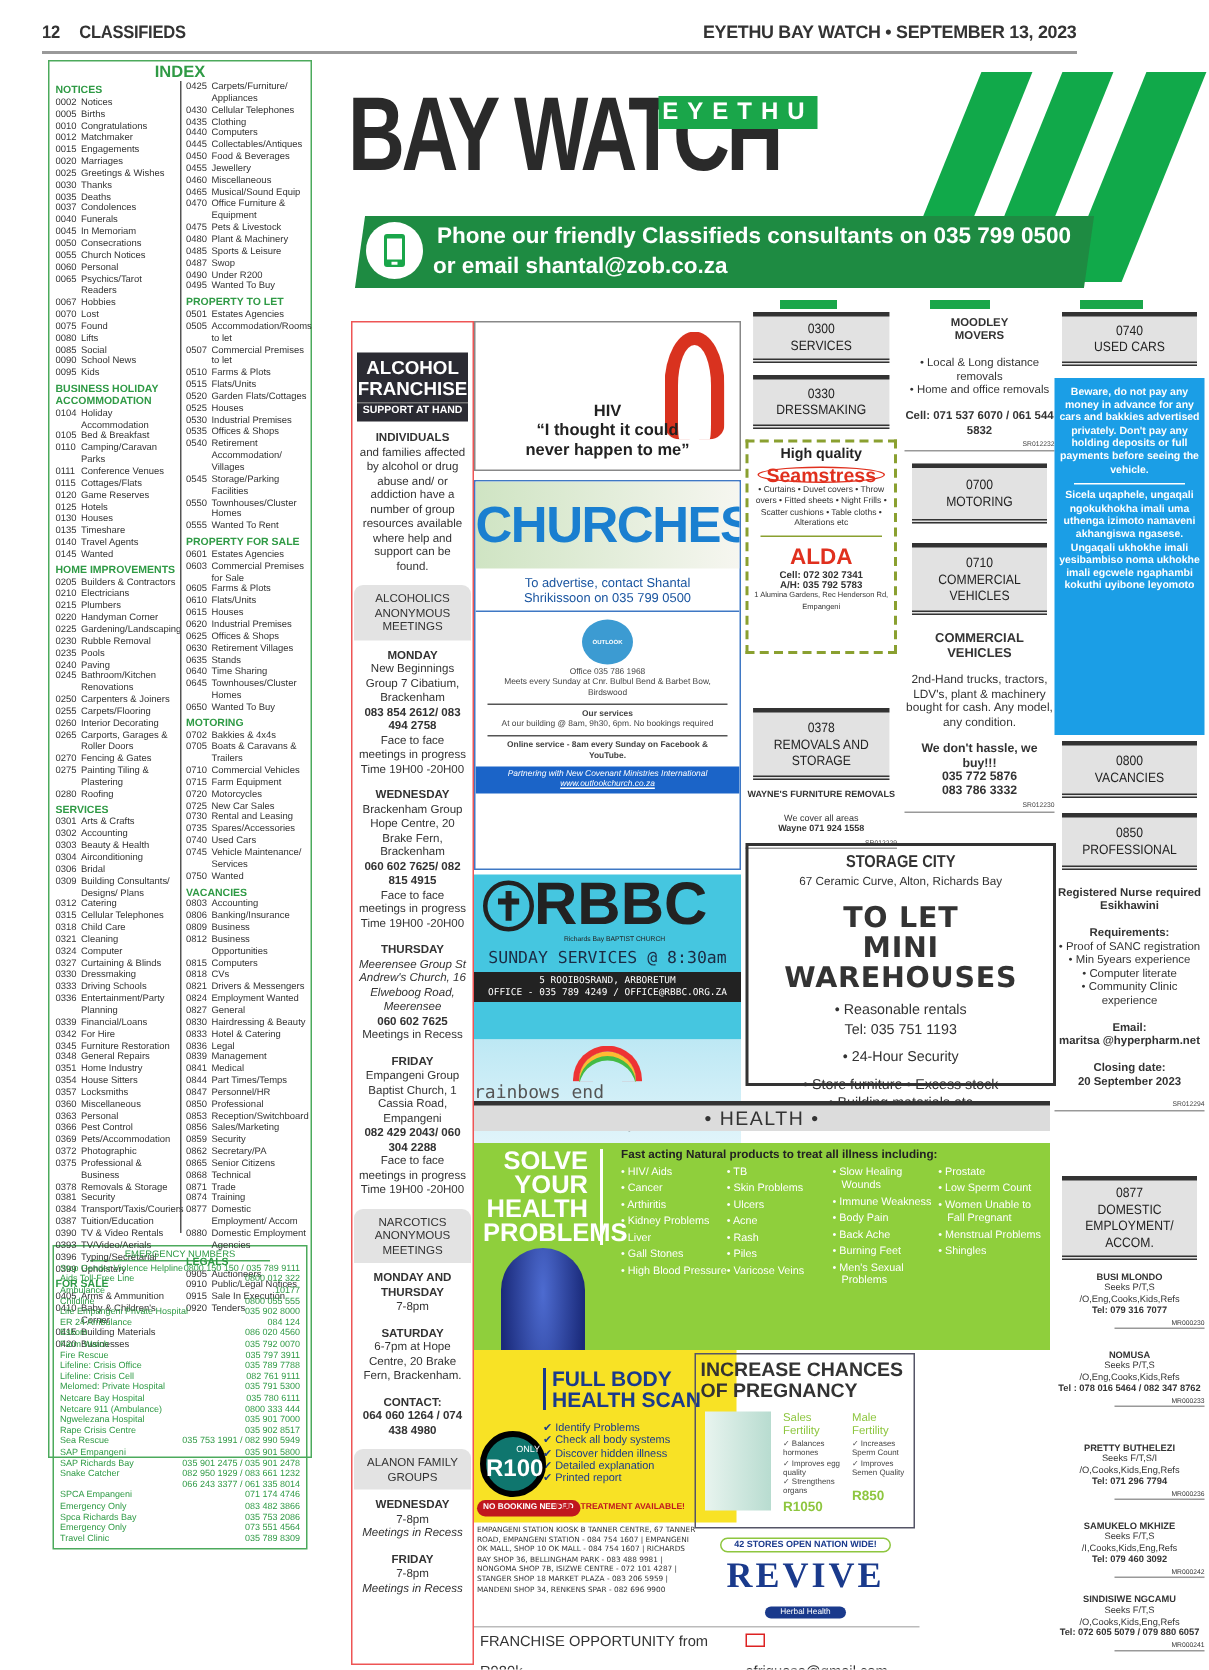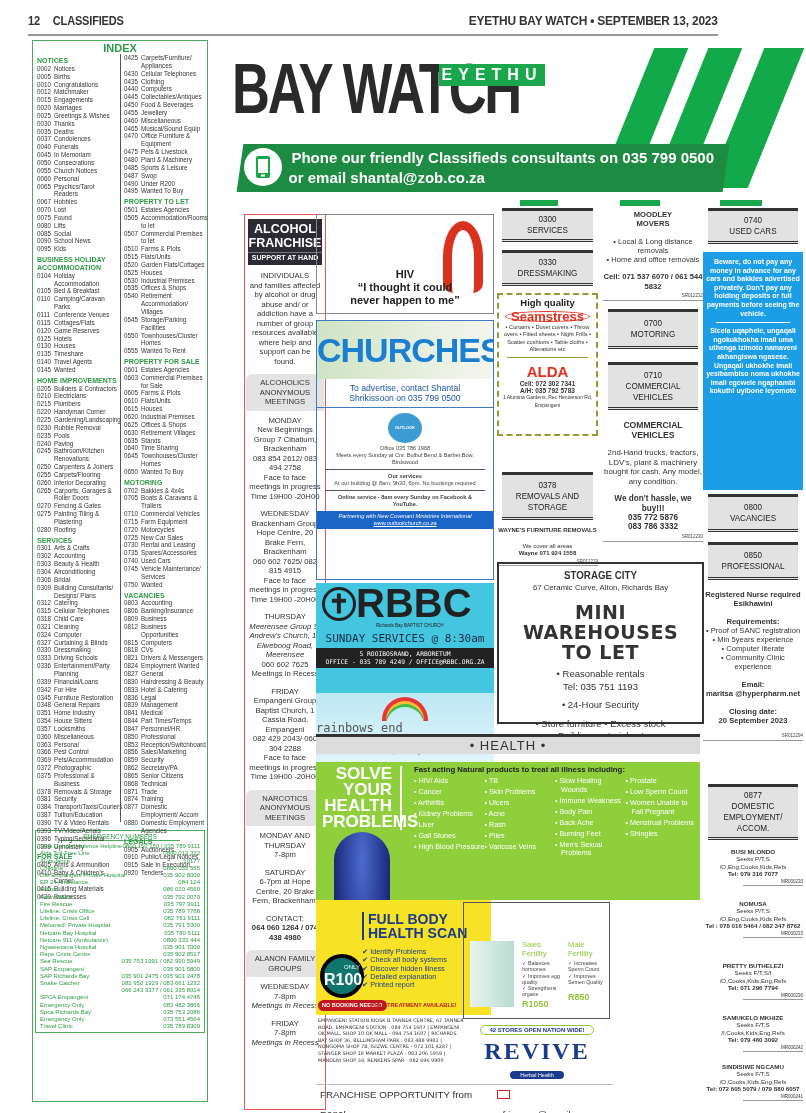--- a/index.html
+++ b/index.html
@@ -1,46 +1,46 @@
 <!DOCTYPE html>
 <html><head>
 <meta charset="utf-8">
 <style>
 *{box-sizing:border-box;margin:0;padding:0}
 body{width:806px;height:1113px;background:#fff;font-family:"Liberation Sans",sans-serif;color:#222;position:relative;overflow:hidden}
 .abs{position:absolute}
 .hdr{top:14px;left:28px;right:28px;height:22px;border-bottom:2px solid #999;display:flex;justify-content:space-between;font-family:"Liberation Sans",sans-serif;font-weight:bold;font-size:12px;color:#333;letter-spacing:-0.2px;transform:scaleX(0.92);transform-origin:left}
 .hdr span.pg{margin-right:14px}
 
-.index{left:32px;top:40px;width:176px;height:1062px;border:1.5px solid #4caa5c;font-size:6.3px;color:#333;line-height:7.85px;padding:2px 2px}
+.index{left:32px;top:40px;width:176px;height:932px;border:1.5px solid #4caa5c;font-size:6.3px;color:#333;line-height:7.85px;padding:2px 2px}
 .index h2{color:#2f9a45;text-align:center;font-size:11px;line-height:11px;font-weight:bold}
 .icols{display:flex;height:768px}
 .icol{width:50%;padding-left:2px}
 .icol+.icol{border-left:1.5px solid #555;padding-left:3px}
 .isec{color:#2f9a45;font-weight:bold;font-size:7px;margin-top:3px}
 .ii{display:flex}
 .ii .n{width:17px;flex:none}
 .emerg{border:1.5px solid #4caa5c;margin-top:8px;padding:2px 4px;color:#2f9a45;font-size:6px;line-height:7.2px}
 .emerg h3{text-align:center;font-weight:normal;font-size:6.3px;border-bottom:1px solid #4caa5c;margin:0 20px 2px;color:#2f9a45}
 .er{display:flex;justify-content:space-between}
 .er .v{color:#2f9a45;white-space:nowrap}
 
 .mast{left:232px;top:48px;width:574px;height:150px}
 .logo{position:absolute;left:0;top:6px;font-family:"Liberation Sans",sans-serif;font-weight:bold;color:#2a2a2a;font-size:70px;line-height:70px;letter-spacing:-3px;transform:scaleX(0.75);transform-origin:left}
 .eyethu{position:absolute;left:207px;top:16px;width:106px;height:22px;background:#1aa64a;color:#fff;font-size:16px;letter-spacing:6px;text-align:center;line-height:22px;font-weight:bold}
 .stripe{position:absolute;background:#11a94a;transform:skewX(-22deg)}
 .phonebar{position:absolute;left:8px;top:96px;width:486px;height:48px;background:#1e8b42;color:#fff;font-weight:bold;font-size:15px;line-height:20px;padding:4px 0 0 50px;transform:skewX(-8deg)}
 .phonebar>div{transform:skewX(8deg)}
 .phico{position:absolute;left:12px;top:100px;width:38px;height:38px;border-radius:50%;background:#fff;display:flex;align-items:center;justify-content:center}
 
-.alc{left:244px;top:214px;width:82px;height:896px;border:1.5px solid #e55;text-align:center;font-size:7.7px;line-height:9.5px;padding:4px 3px;color:#333}
+.alc{left:234px;top:214px;width:82px;height:896px;border:1.5px solid #e55;text-align:center;font-size:7.7px;line-height:9.5px;padding:20px 3px;color:#333}
 .alc .blk{background:#2b2b33;color:#fff;font-weight:bold;font-size:12.5px;line-height:14px;padding:3px 0 2px}
 .alc .blk small{display:block;font-size:7px;line-height:10px;border-top:1px solid #777;margin-top:2px}
 .alc .gb{background:#e3e3e3;border-radius:6px 6px 0 0;padding:4px 0;margin:7px -2px 5px;font-size:7.7px}
-.alc b{font-weight:normal}
+.alc b{font-weight:bold}
 .alc p{margin-bottom:8px}
 .alc i{font-style:italic}
 
 .hiv{left:316px;top:214px;width:178px;height:100px;border:1px solid #888;text-align:center}
 .ribbon{position:absolute;right:10px;top:6px;width:40px;height:72px;border:9px solid #d9321f;border-radius:50% 50% 10px 10px;border-bottom:none}
 .hiv .t{position:absolute;bottom:6px;left:0;right:0;font-weight:bold;font-size:11px;line-height:13px}
 
 .church{left:316px;top:320px;width:178px;height:260px;border:1px solid #3f78c4;text-align:center;overflow:hidden}
 .church .ttl{height:58px;background:linear-gradient(90deg,#cfe4c3,#f6f6f0);color:#1a7fd0;font-weight:bold;font-size:34px;line-height:58px;letter-spacing:-1px}
 .church .adv{color:#1a55a0;font-size:8.6px;line-height:10px;padding:4px 0;border-bottom:1px solid #3f78c4}
@@ -1110,22 +1110,22 @@
 <div class="abs blue">
   <div>Beware, do not pay any money in advance for any cars and bakkies advertised privately. Don't pay any holding deposits or full payments before seeing the vehicle.</div>
   <hr>
   <div>Sicela uqaphele, ungaqali ngokukhokha imali uma uthenga izimoto namaveni akhangiswa ngasese. Ungaqali ukhokhe imali yesibambiso noma ukhokhe imali egcwele ngaphambi kokuthi uyibone leyomoto</div>
 </div>
 
 <div class="abs storage">
   <div class="t1">STORAGE CITY</div>
   <div class="t2">67 Ceramic Curve, Alton, Richards Bay</div>
   <div class="t3">
+      <div>TO LET</div>
       <div>MINI WAREHOUSES</div>
-      <div>TO LET</div>
     </div>
   <div class="t4">• Reasonable rentals</div>
   <div class="t4" style="margin-bottom:6px">Tel: 035 751 1193</div>
   <div class="t4" style="margin-bottom:6px">• 24-Hour Security</div>
   <div class="t4">• Store furniture • Excess stock</div>
   <div class="t4">• Building materials etc</div>
 </div>
 
 <div class="txtc" style="left:703px;top:590px;width:100px;font-size:7.6px;line-height:9px">
   <b>Registered Nurse required Esikhawini</b>
@@ -1201,20 +1201,21 @@
       <div>✔ Check all body systems</div>
       <div>✔ Discover hidden illness</div>
       <div>✔ Detailed explanation</div>
       <div>✔ Printed report</div>
     </div>
   <div class="price"><span>ONLY</span><b>R100</b></div>
   <div class="nobook">NO BOOKING NEEDED</div>
   <div class="ft">FULL TREATMENT AVAILABLE!</div>
 </div>
 <div class="abs preg">
+  <div class="h">INCREASE CHANCES OF PREGNANCY</div>
   <div class="bottles"></div>
   <div class="fert" style="left:58px;width:44px">
     <div class="h2">Sales Fertility</div>
       <div id="fem">
         <div>✓ Balances hormones</div>
         <div>✓ Improves egg quality</div>
         <div>✓ Strengthens organs</div>
       </div>
       <div class="pr">R1050</div>
   </div>

